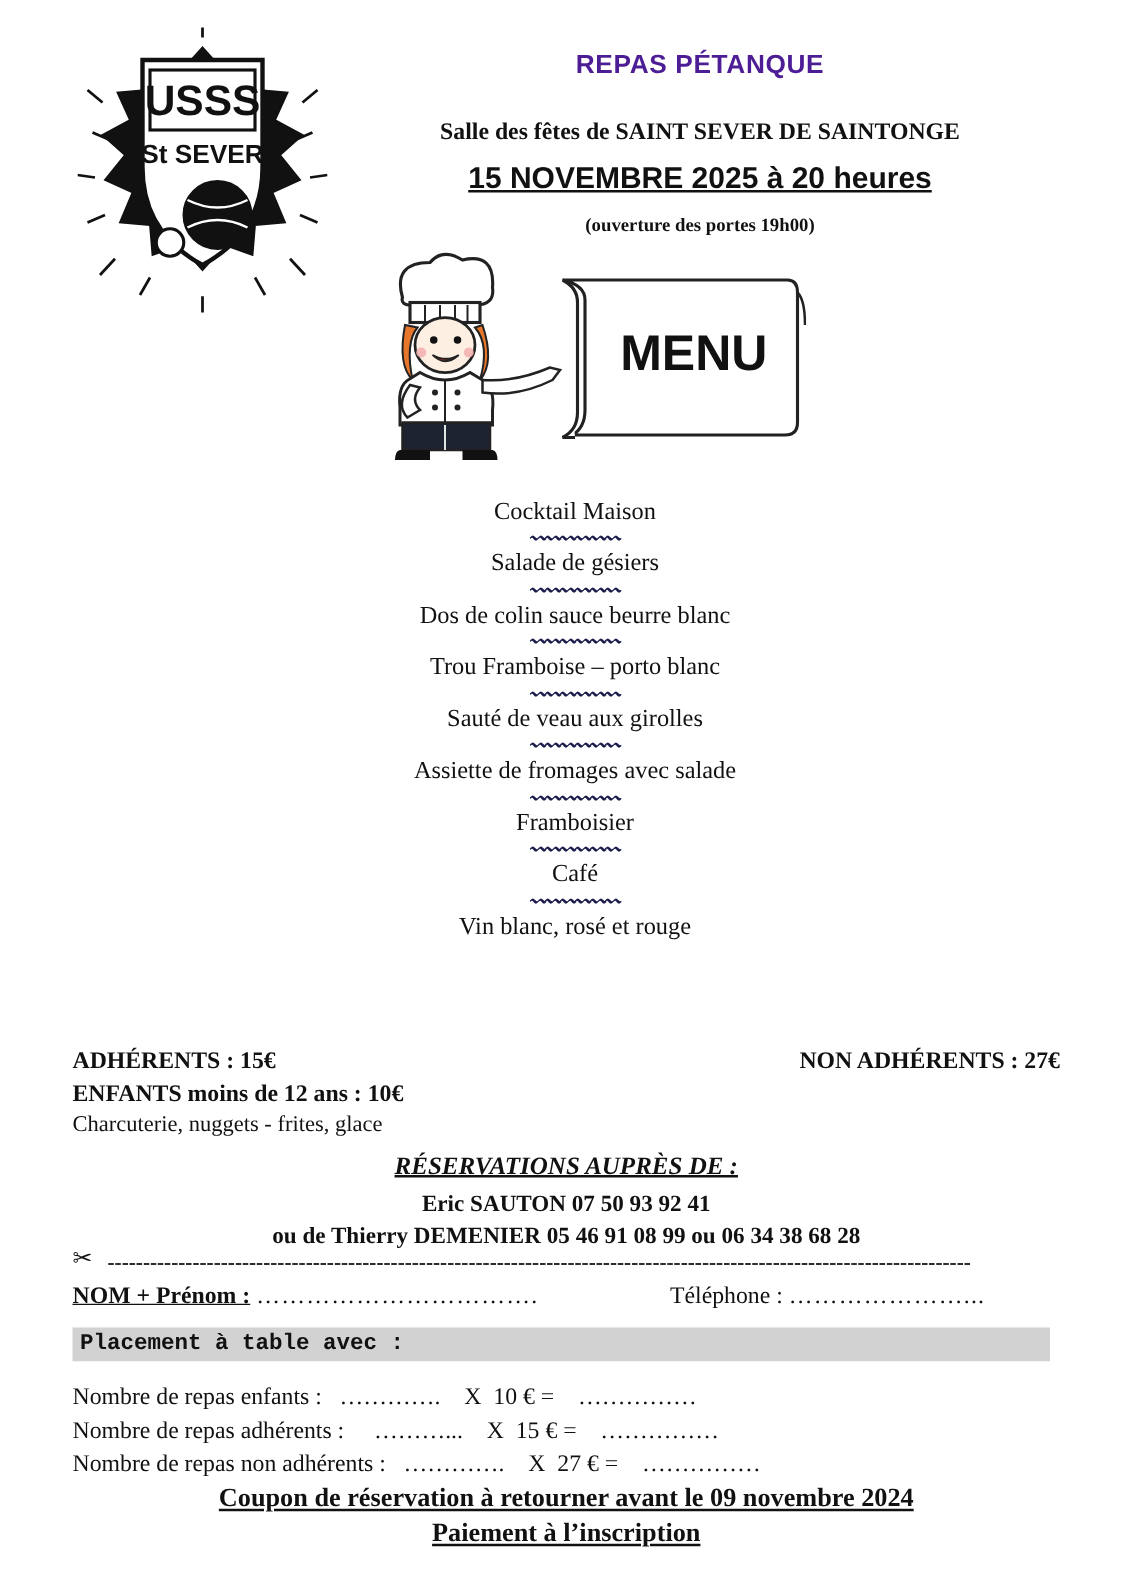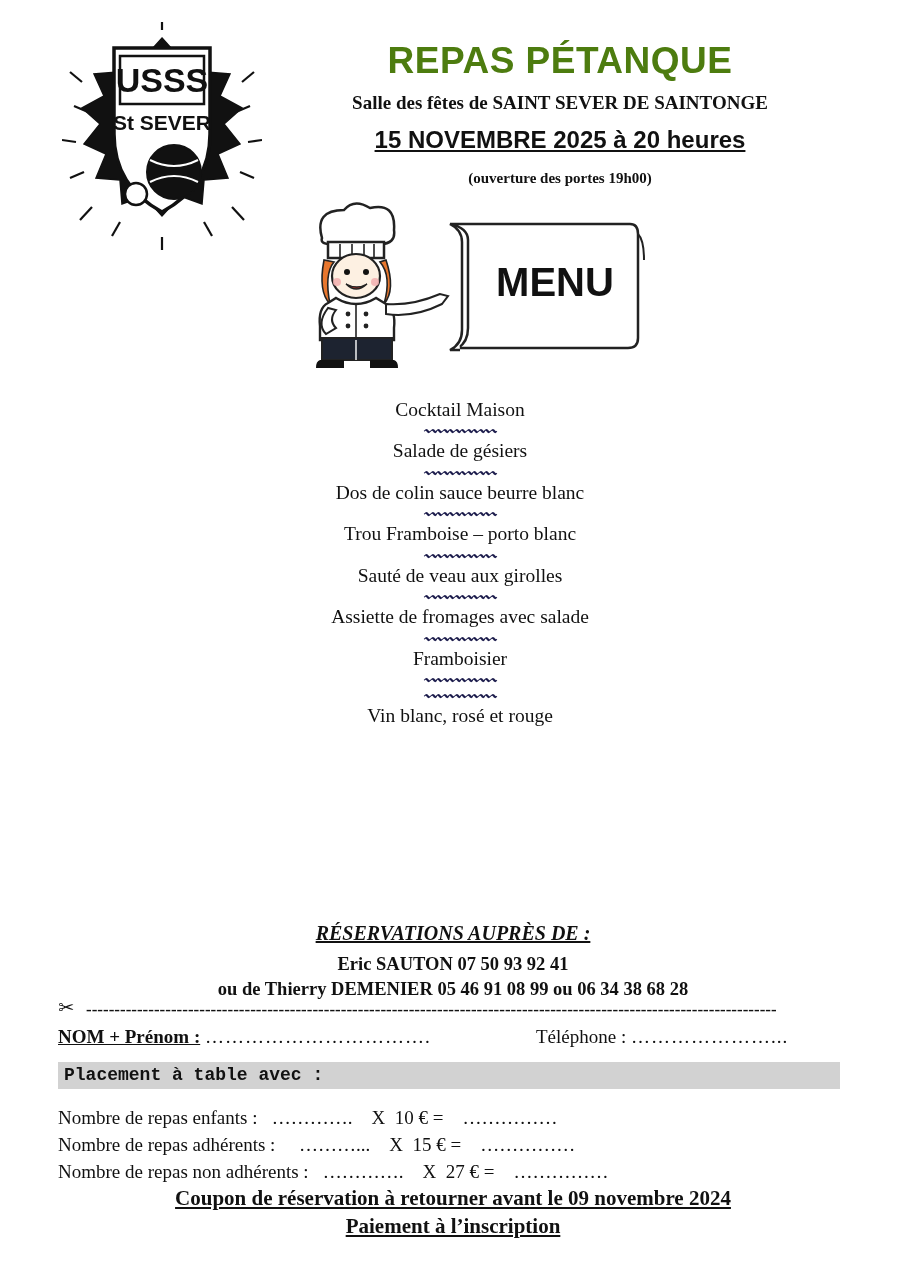--- a/index.html
+++ b/index.html
@@ -35,24 +35,24 @@
   .header {
     position: absolute;
     left: 280px;
     top: 40px;
     width: 560px;
     text-align: center;
   }
   .title-main {
     font-family: "Liberation Sans", sans-serif;
     font-weight: bold;
-    font-size: 37px;
+    font-size: 21px;
     letter-spacing: 0.5px;
-    margin: 0 0 10px 0;
-    color: #4d7c0f;
+    margin: 0 0 31px 0;
+    color: #4c1d95;
   }
   .title-sub {
     font-family: "Liberation Serif", serif;
     font-weight: bold;
     font-size: 19px;
     margin: 0 0 12px 0;
   }
   .title-date {
     font-family: "Liberation Sans", sans-serif;
     font-weight: bold;
@@ -340,24 +340,33 @@
     <div class="menu-item">Dos de colin sauce beurre blanc</div>
     <div class="sep">〰〰〰〰〰〰</div>
     <div class="menu-item">Trou Framboise – porto blanc</div>
     <div class="sep">〰〰〰〰〰〰</div>
     <div class="menu-item">Sauté de veau aux girolles</div>
     <div class="sep">〰〰〰〰〰〰</div>
     <div class="menu-item">Assiette de fromages avec salade</div>
     <div class="sep">〰〰〰〰〰〰</div>
     <div class="menu-item">Framboisier</div>
     <div class="sep">〰〰〰〰〰〰</div>
+    <div class="menu-item">Café</div>
     <div class="sep">〰〰〰〰〰〰</div>
     <div class="menu-item">Vin blanc, rosé et rouge</div>
   </div>
 
+  <div class="prices">
+    <div class="price-row">
+      <span class="price-left">ADHÉRENTS : 15€</span>
+      <span class="price-right">NON ADHÉRENTS : 27€</span>
+    </div>
+    <div class="price-left">ENFANTS moins de 12 ans : 10€</div>
+    <div class="price-note">Charcuterie, nuggets - frites, glace</div>
+  </div>
 
   <div class="reserv">
     <div class="reserv-title">RÉSERVATIONS AUPRÈS DE :</div>
     <div class="reserv-line">Eric SAUTON  07 50 93 92 41</div>
     <div class="reserv-line">ou de Thierry DEMENIER  05 46 91 08 99 ou 06 34 38 68 28</div>
   </div>
 
   <div class="cutline">
     <span class="scissors">✂</span>
     <span class="dashes">--------------------------------------------------------------------------------------------------------------------------</span>

